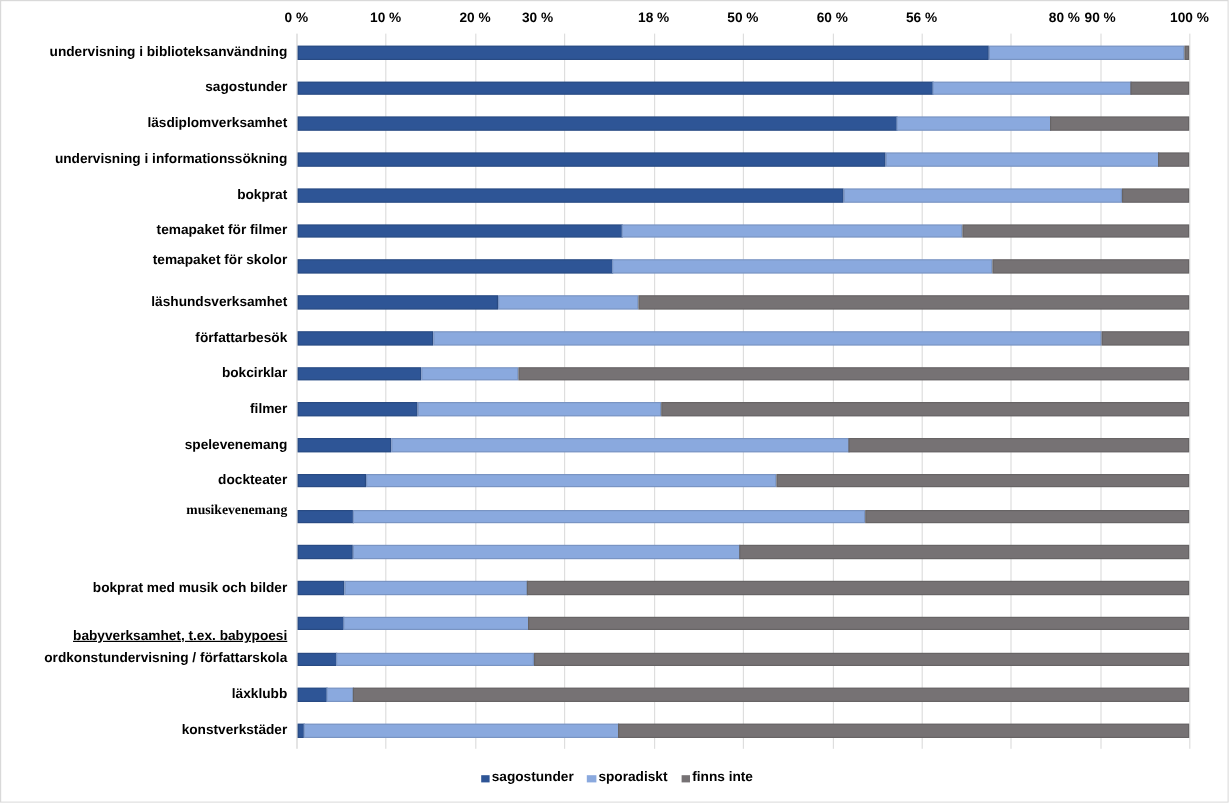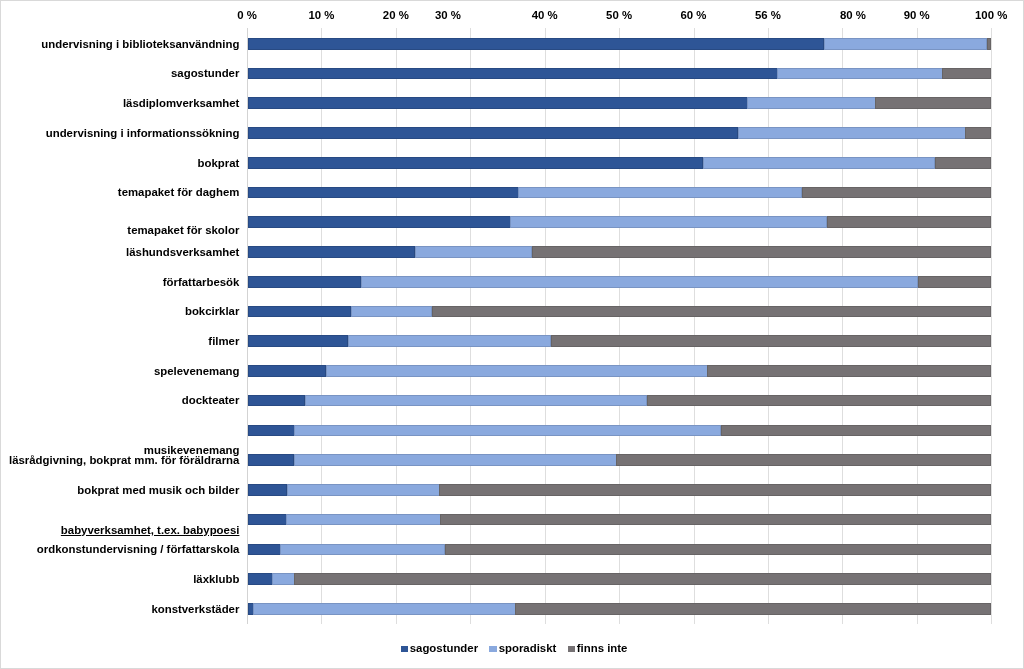--- a/index.html
+++ b/index.html
@@ -114,25 +114,25 @@
 </head>
 <body>
 
 <div id="chart-frame" style="background: rgb(255, 255, 255); color: rgb(0, 0, 0);">
   <div id="frame-border" style="border-color: rgb(217, 217, 217);"></div>
   <div id="xaxis">
     <div class="xlabel" style="left: 247px;">0 %</div>
     <div class="xlabel" style="left: 321.42px;">10 %</div>
     <div class="xlabel" style="left: 395.84px;">20 %</div>
     <div class="xlabel" style="left: 448px;">30 %</div>
-    <div class="xlabel" style="left: 544.68px;">40 %</div>
+    <div class="xlabel" style="left: 544.68px;">18 %</div>
     <div class="xlabel" style="left: 619.1px;">50 %</div>
     <div class="xlabel" style="left: 693.52px;">60 %</div>
     <div class="xlabel" style="left: 767.94px;">56 %</div>
-    <div class="xlabel" style="left: 853px;">80 %</div>
+    <div class="xlabel" style="left: 887px;">80 %</div>
     <div class="xlabel" style="left: 916.78px;">90 %</div>
     <div class="xlabel" style="left: 991.2px;">100 %</div>
   </div>
   <div id="plot-area">
     <div class="gridline" style="left: 0px; background: rgb(211, 211, 211);"></div>
     <div class="gridline" style="left: 74.42px; background: rgb(222, 222, 222);"></div>
     <div class="gridline" style="left: 148.84px; background: rgb(222, 222, 222);"></div>
     <div class="gridline" style="left: 223.26px; background: rgb(222, 222, 222);"></div>
     <div class="gridline" style="left: 297.68px; background: rgb(222, 222, 222);"></div>
     <div class="gridline" style="left: 372.1px; background: rgb(222, 222, 222);"></div>
@@ -241,30 +241,29 @@
       <div class="seg" style="left: 5.9492px; width: 262.265px; background: rgb(138, 169, 222);"></div>
       <div class="seg" style="left: 267.714px; width: 475.936px; background: rgb(118, 114, 116);"></div>
     </div>
   </div>
   <div id="cat-labels">
     <div class="catlabel" style="top: 37.6px;">undervisning i biblioteksanvändning</div>
     <div class="catlabel" style="top: 67.34px;">sagostunder</div>
     <div class="catlabel" style="top: 97.08px;">läsdiplomverksamhet</div>
     <div class="catlabel" style="top: 126.82px;">undervisning i informationssökning</div>
     <div class="catlabel" style="top: 156.56px;">bokprat</div>
-    <div class="catlabel" style="top: 186.3px;">temapaket för daghem</div>
-    <div class="catlabel" style="top: 224px;">temapaket för skolor</div>
+    <div class="catlabel" style="top: 186.3px;">temapaket för filmer</div>
+    <div class="catlabel" style="top: 211px;">temapaket för skolor</div>
     <div class="catlabel" style="top: 245.78px;">läshundsverksamhet</div>
     <div class="catlabel" style="top: 275.52px;">författarbesök</div>
     <div class="catlabel" style="top: 305.26px;">bokcirklar</div>
     <div class="catlabel" style="top: 335px;">filmer</div>
     <div class="catlabel" style="top: 364.74px;">spelevenemang</div>
     <div class="catlabel" style="top: 394.48px;">dockteater</div>
-    <div class="catlabel" style="top: 444px;">musikevenemang</div>
-    <div class="catlabel" style="top: 453.96px;">läsrådgivning, bokprat mm. för föräldrarna</div>
+    <div class="catlabel" style="top: 419px; font-family: Liberation Serif, serif;">musikevenemang</div>
     <div class="catlabel" style="top: 483.7px;">bokprat med musik och bilder</div>
     <div class="catlabel" style="top: 524px; text-decoration: underline;">babyverksamhet, t.ex. babypoesi</div>
     <div class="catlabel" style="top: 543.18px;">ordkonstundervisning / författarskola</div>
     <div class="catlabel" style="top: 572.92px;">läxklubb</div>
     <div class="catlabel" style="top: 602.66px;">konstverkstäder</div>
   </div>
   <div id="legend">
     <div class="legend-item">
       <span class="legend-swatch" style="background: rgb(46, 85, 150);"></span>
       <span class="legend-label">sagostunder</span>

